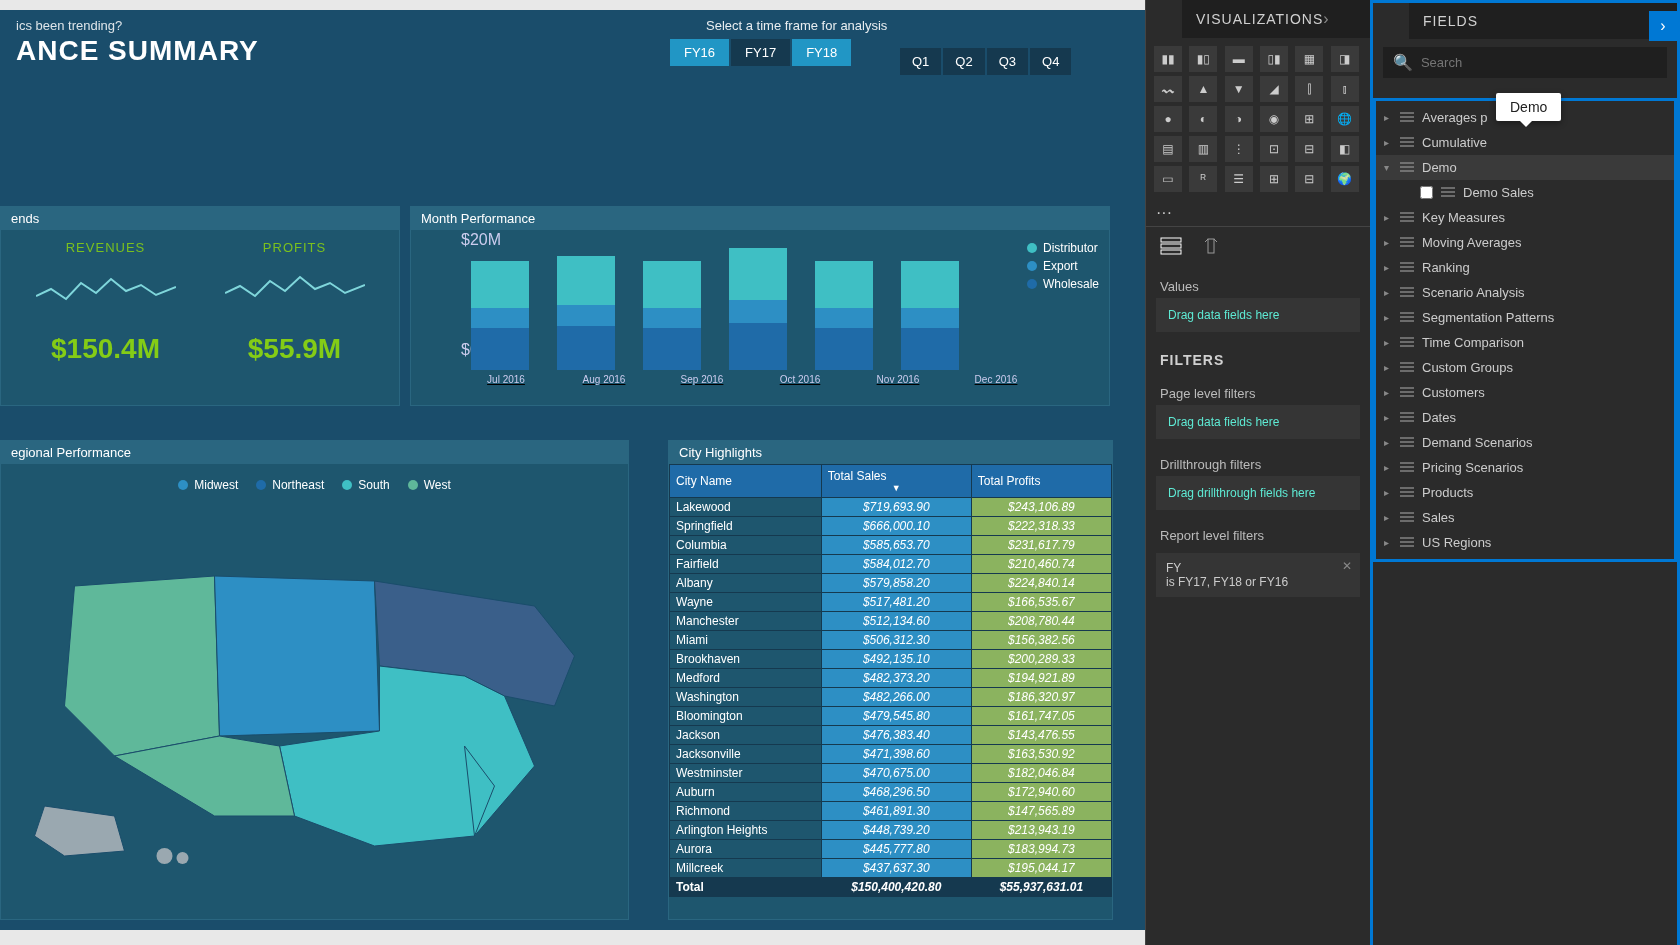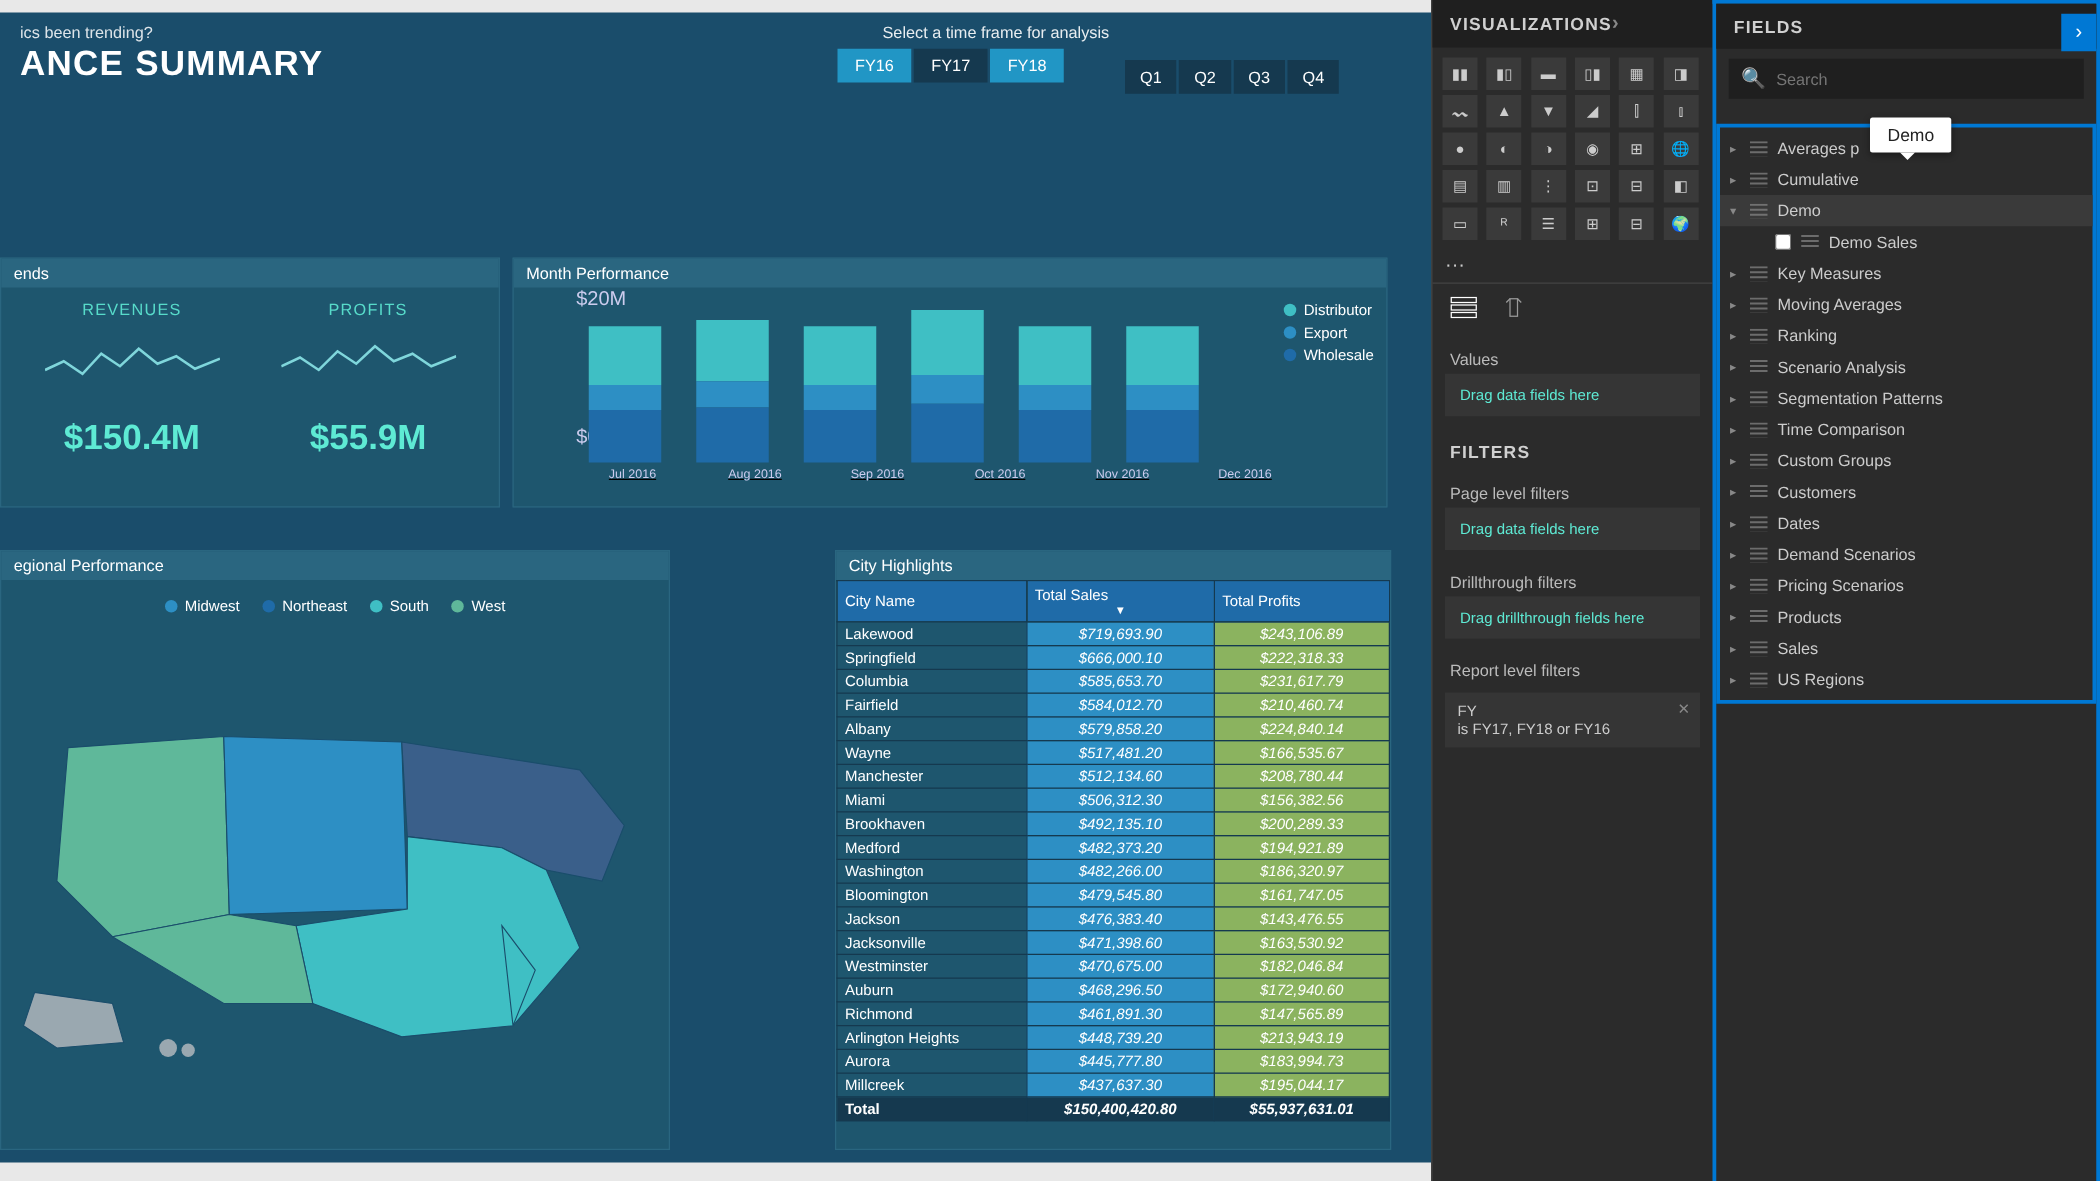--- a/index.html
+++ b/index.html
@@ -12,55 +12,55 @@
 .time-frame { position: absolute; top: 8px; left: 670px; color: #fff; }
 .time-frame-label { font-size: 13px; opacity: 0.9; margin-bottom: 6px; margin-left: 36px; }
 .btn-row { display: flex; gap: 2px; }
 .btn-row .btn { background: #2196c5; color: #fff; border: none; padding: 6px 14px; font-size: 13px; cursor: pointer; }
 .btn-row .btn.dark { background: #15394f; }
 .btn-group2 { position: absolute; top: 38px; left: 900px; display: flex; gap: 2px; }
 .btn-group2 .btn { background: #15394f; color: #fff; border: none; padding: 6px 12px; font-size: 13px; cursor: pointer; }
 .card { background: #1e566e; border: 1px solid #2a6680; position: absolute; }
 .card-title { background: #2a6680; color: #fff; font-size: 13px; padding: 4px 10px; }
 .trends { left: 0; top: 196px; width: 400px; height: 200px; }
-.trends-inner { display: flex; justify-content: space-around; padding: 10px; color: #5eead4; }
+.trends-inner { display: flex; justify-content: space-around; padding: 10px; color: #84cc16; }
 .metric-label { font-size: 13px; letter-spacing: 1px; opacity: 0.9; margin-bottom: 8px; }
 .metric-value { font-size: 28px; font-weight: 600; margin-top: 10px; }
 .sparkline { margin: 8px 0; }
 .month-perf { left: 410px; top: 196px; width: 700px; height: 200px; }
 .bar-chart { display: flex; align-items: flex-end; height: 140px; padding: 10px 20px 0 60px; gap: 28px; position: relative; }
 .y-axis { position: absolute; left: 10px; top: 24px; color: #cce; font-size: 16px; margin-left: 40px; }
 .y-axis div { height: 60px; }
 .bar-col { width: 58px; display: flex; flex-direction: column-reverse; align-items: center; }
 .bar-seg { width: 100%; }
 .seg1 { background: #3fbfc4; }
 .seg2 { background: #2d8fc4; }
 .seg3 { background: #1f6ba8; }
 .bar-label { font-size: 10px; color: #cce; text-align: center; margin-top: 4px; width: 70px; }
 .bar-labels { display: flex; padding-left: 60px; gap: 28px; text-decoration: underline; }
 .legend { position: absolute; right: 10px; top: 30px; color: #fff; font-size: 12px; }
 .legend-item { display: flex; align-items: center; gap: 6px; margin: 4px 0; }
 .legend-dot { width: 10px; height: 10px; border-radius: 50%; }
-.regional { left: 0; top: 430px; width: 536px; height: 480px; }
+.regional { left: 0; top: 430px; width: 629px; height: 480px; }
 .map-legend { display: flex; justify-content: center; gap: 18px; padding: 10px; color: #fff; font-size: 12px; }
 .map-svg { width: 100%; height: 380px; }
 .city-highlights { left: 668px; top: 430px; width: 445px; height: 480px; }
 .city-table-wrap { height: 526px; overflow-y: scroll; scrollbar-width: thin; }
 .city-table { width: 100%; border-collapse: collapse; font-size: 12px; color: #fff; }
 .city-table th { background: #1f6ba8; padding: 4px 6px; text-align: left; font-weight: 500; border: 1px solid #15394f; position: sticky; top: 0;}
 .city-table td { padding: 2px 6px; border: 1px solid #15394f; }
 .city-table td.num { text-align: center; font-style: italic; }
 .col-sales { background: #2d8fc4; }
 .col-profits { background: #8bb35f; }
 .total-row td { background: #15394f; font-weight: 600; }
 
 .side-panels { display: flex; background: #2b2b2b; }
 .viz-panel { width: 225px; background: #2b2b2b; border-left: 1px solid #444; }
 .fields-panel { width: 310px; background: #2b2b2b; border-left: 3px solid #0078d4; border-right: 3px solid #0078d4; border-top: 3px solid #0078d4; }
-.panel-header { background: #1f1f1f; color: #d0d0d0; font-size: 14px; font-weight: 700; padding: 10px 14px; letter-spacing: 1px; display: flex; align-items: center; }
+.panel-header { background: #1f1f1f; color: #d0d0d0; font-size: 14px; font-weight: 400; padding: 10px 14px; letter-spacing: 1px; display: flex; align-items: center; margin-left: 36px; }
 .chevron { color: #888; font-size: 16px; }
 .viz-grid { display: grid; grid-template-columns: repeat(6, 1fr); gap: 4px; padding: 8px; }
 .viz-icon { width: 28px; height: 26px; background: #3a3a3a; display: flex; align-items: center; justify-content: center; cursor: pointer; font-size: 12px; color: #ccc; }
 .more-dots { color: #ccc; padding: 4px 10px; font-size: 16px; }
 .format-tabs { display: flex; gap: 20px; padding: 10px 14px; border-top: 1px solid #444; }
 .format-tab { color: #999; cursor: pointer; }
 .format-tab.active { color: #fff; }
 .section-label { color: #bbb; font-size: 13px; padding: 8px 14px 4px; }
 .drop-well { background: #353535; color: #5eead4; font-size: 12px; padding: 10px 12px; margin: 0 10px 10px; }
 .filters-header { color: #d0d0d0; font-size: 14px; font-weight: 600; padding: 10px 14px; letter-spacing: 1px; }

